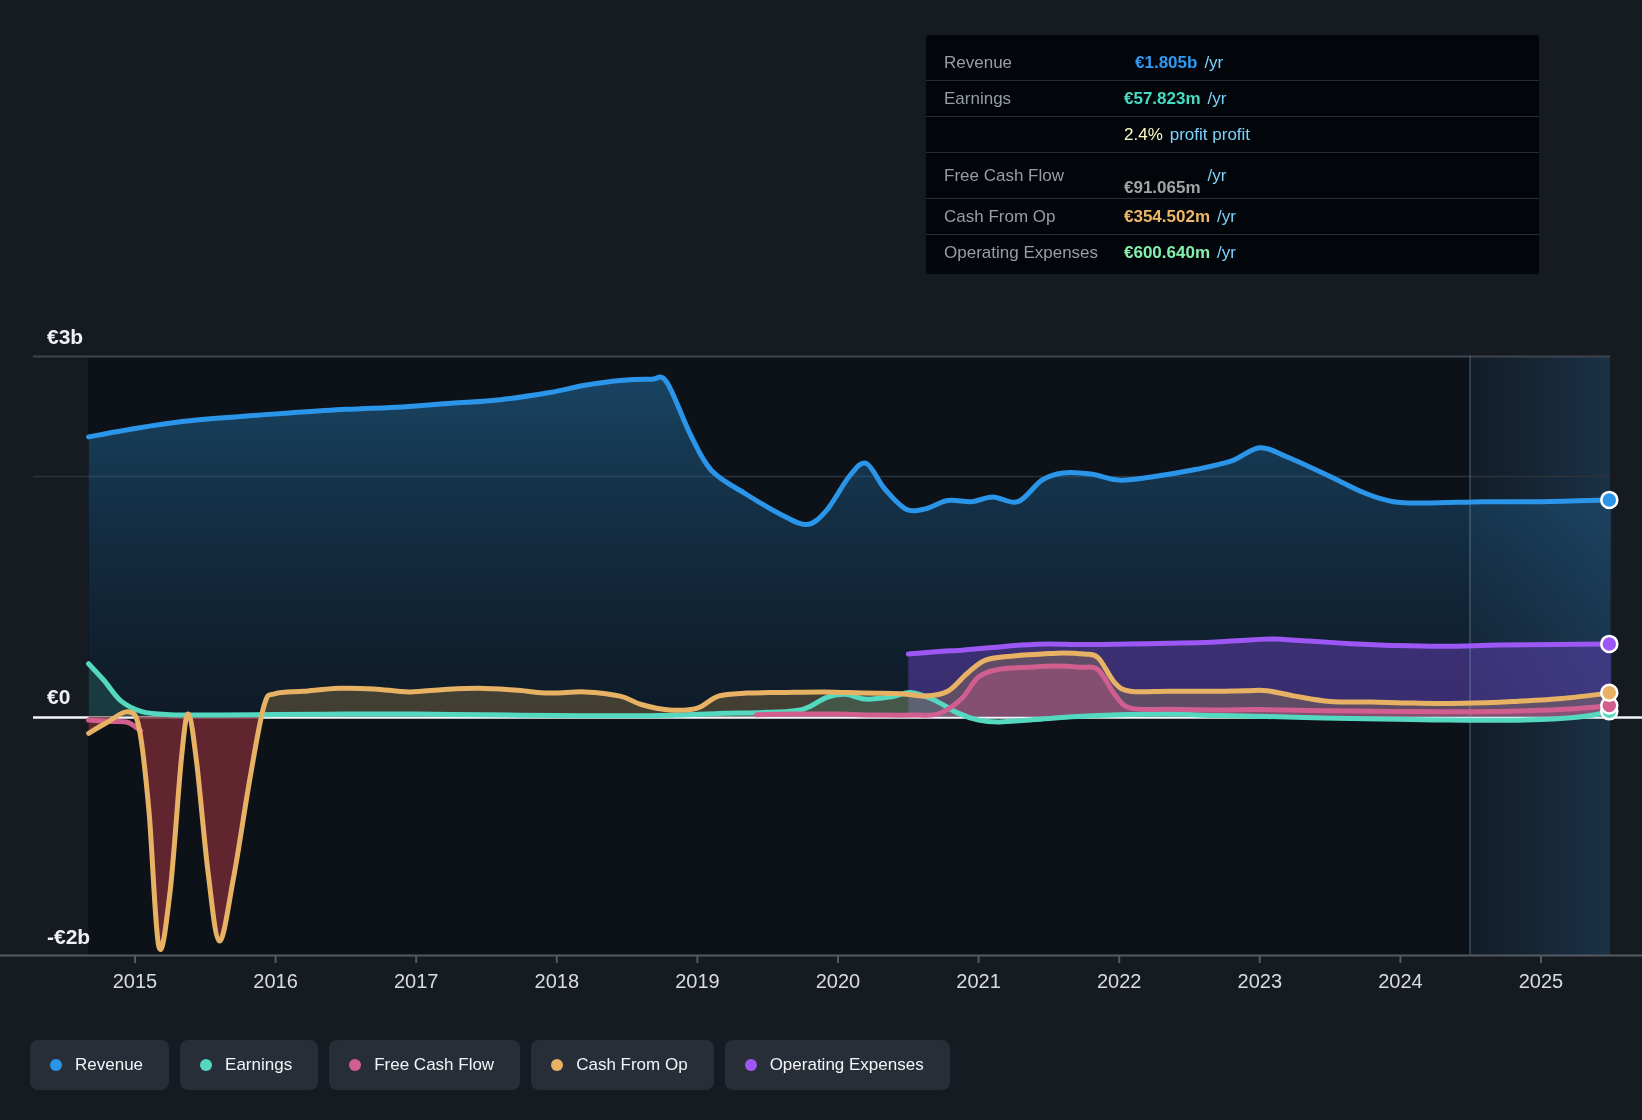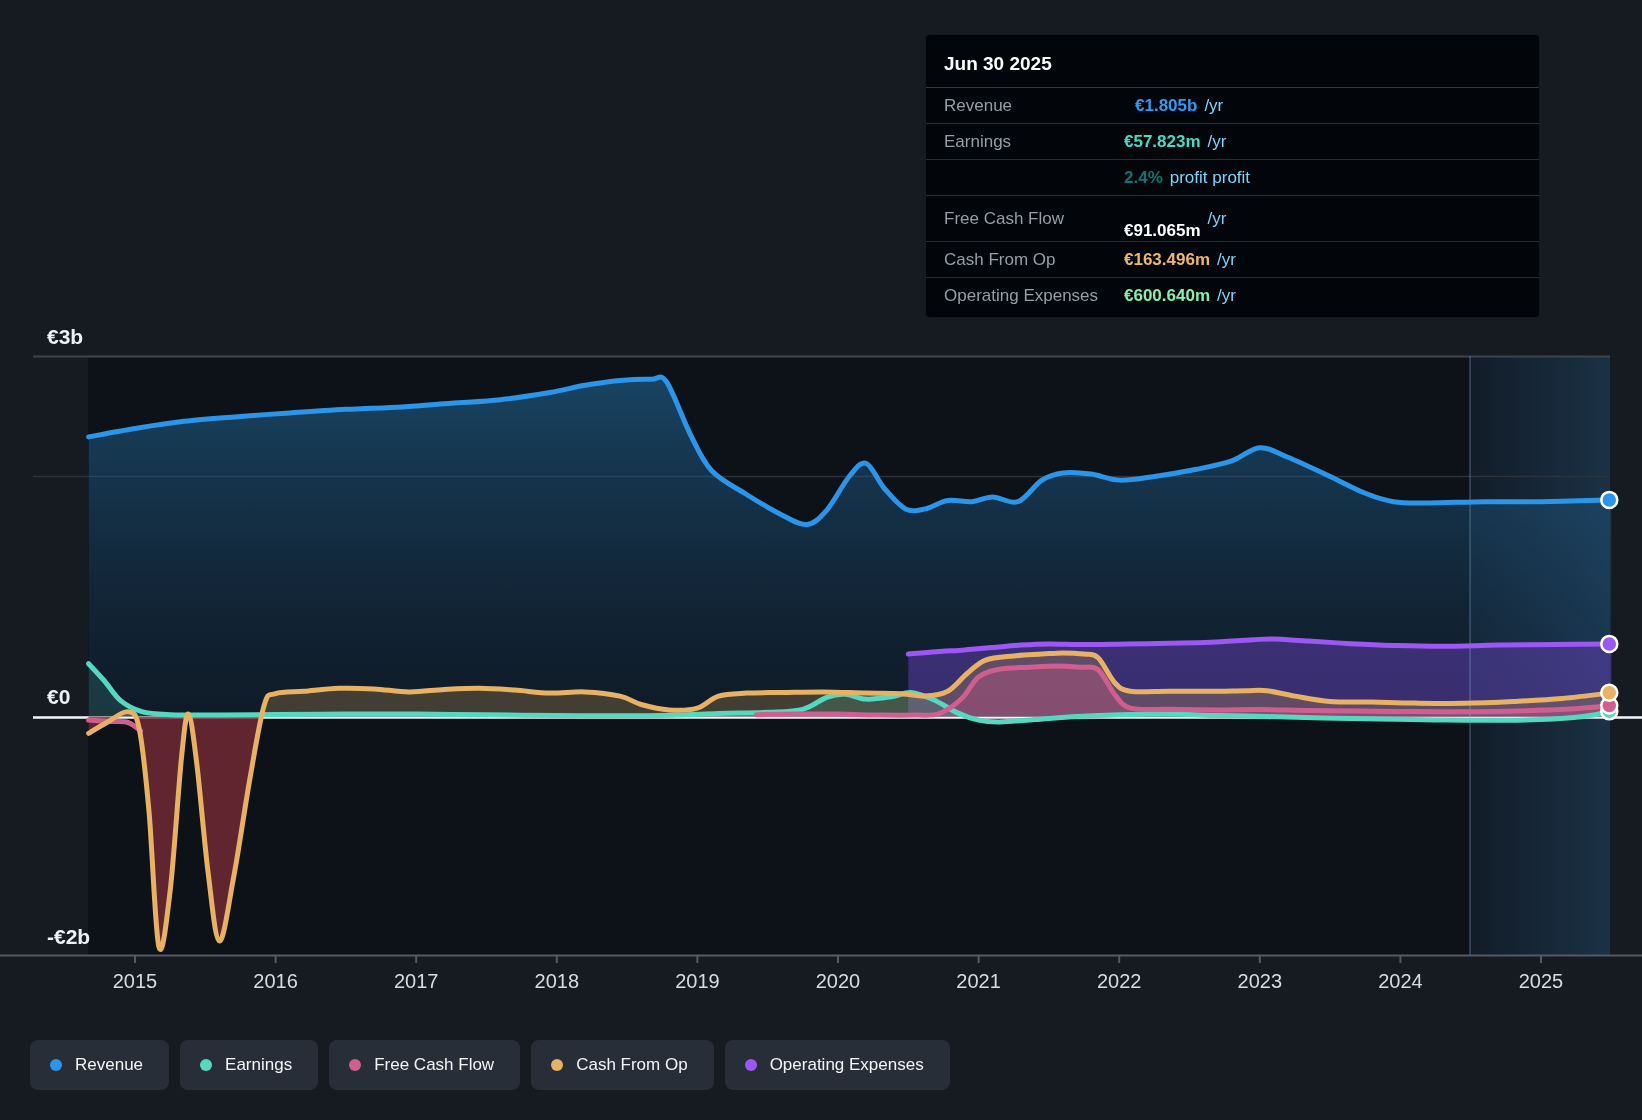--- a/index.html
+++ b/index.html
@@ -15,21 +15,21 @@
            padding:10px 0 4px 0;color:#fff;}
   .tt-title{font-size:19px;font-weight:700;padding:8px 18px 12px 18px;
             border-bottom:1px solid #343a42;color:#ffffff;}
   .tt-row{display:flex;align-items:center;min-height:35px;
           border-bottom:1px solid #272d35;padding:0 18px;font-size:17px;}
   .tt-row:last-child{border-bottom:none;}
   .tt-row.sub{border-bottom:1px solid #272d35;}
   .tt-label{width:180px;color:#989fa0;color:#979da5;flex:0 0 180px;}
   .tt-value{font-weight:700;margin-right:7px;}
   .tt-unit{color:#7dd3fc;}
-  .tt-strong{color:#0f766e;font-weight:700;margin-right:7px;}
+  .tt-strong{color:#fef9c3;font-weight:400;margin-right:7px;}
   
   .legend{position:absolute;left:30px;top:1040px;display:flex;gap:11px;}
   .legend-btn{display:flex;align-items:center;gap:13px;background:#282e38;border-radius:8px;
               height:50px;padding:0 26px 0 20px;cursor:pointer;border:none;}
   .legend-dot{width:12px;height:12px;border-radius:50%;flex:0 0 12px;}
   .legend-text{color:#f2f4f6;font-size:17px;}
 </style>
 </head>
 <body>
 
@@ -96,45 +96,44 @@
       <line x1="1400.3999999999999" y1="955" x2="1400.3999999999999" y2="963" stroke="#555b63" stroke-width="2"></line>
       <text class="x-label" x="1400.3999999999999" y="988" text-anchor="middle">2024</text>
       <line x1="1541" y1="955" x2="1541" y2="963" stroke="#555b63" stroke-width="2"></line>
       <text class="x-label" x="1541" y="988" text-anchor="middle">2025</text>
       <text class="y-label" x="47" y="343.5">€3b</text>
       <text class="y-label" x="47" y="703.5">€0</text>
       <text class="y-label" x="47" y="943.5">-€2b</text>
     </svg>
 
   <div class="tooltip">
-    <div class="tt-title">Jun 30 2025</div>
     <div id="tt-rows">
         <div class="tt-row">
           <span class="tt-label">Revenue</span>
           <span class="tt-value" style="color: rgb(46, 155, 245); margin-left: 11px;">€1.805b</span>
           <span class="tt-unit">/yr</span>
         </div>
         <div class="tt-row">
           <span class="tt-label">Earnings</span>
           <span class="tt-value" style="color: rgb(70, 220, 195);">€57.823m</span>
           <span class="tt-unit">/yr</span>
         </div>
         <div class="tt-row sub">
           <span class="tt-label"></span>
           <span class="tt-strong">2.4%</span>
           <span class="tt-unit">profit profit</span>
         </div>
         <div class="tt-row">
           <span class="tt-label">Free Cash Flow</span>
-          <span class="tt-value" style="color: #ffffff; margin-top: 25px;">€91.065m</span>
+          <span class="tt-value" style="color: #a3a3a3; margin-top: 25px;">€91.065m</span>
           <span class="tt-unit">/yr</span>
         </div>
         <div class="tt-row">
           <span class="tt-label">Cash From Op</span>
-          <span class="tt-value" style="color: rgb(240, 183, 103);">€163.496m</span>
+          <span class="tt-value" style="color: rgb(240, 183, 103);">€354.502m</span>
           <span class="tt-unit">/yr</span>
         </div>
         <div class="tt-row">
           <span class="tt-label">Operating Expenses</span>
           <span class="tt-value" style="color: #86efac;">€600.640m</span>
           <span class="tt-unit">/yr</span>
         </div>
       </div>
   </div>
 

